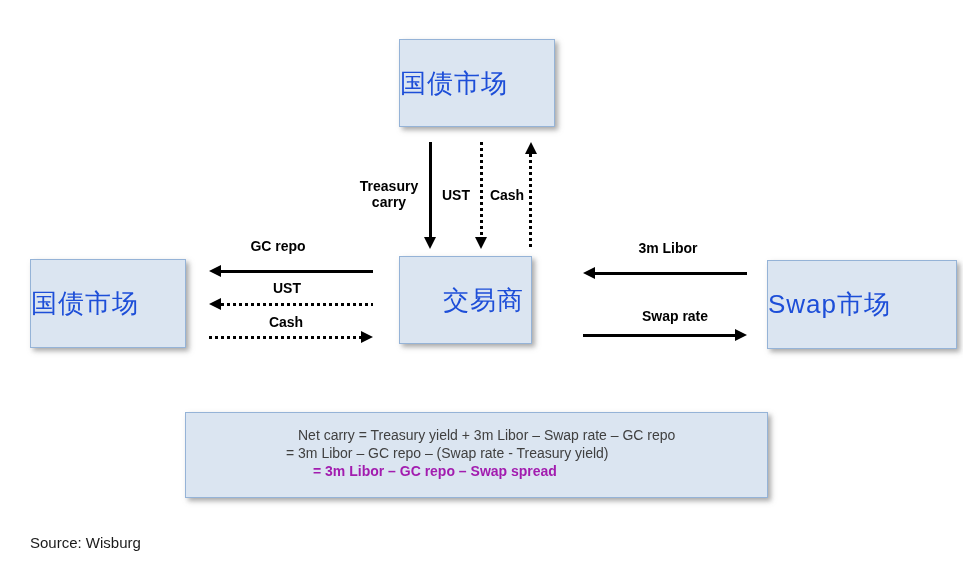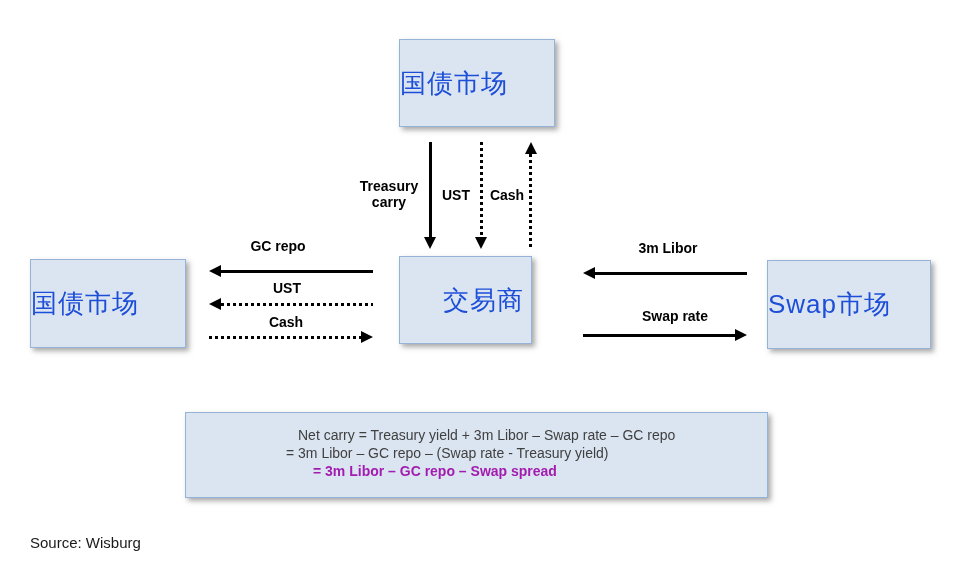--- a/index.html
+++ b/index.html
@@ -20,21 +20,21 @@
     display: flex;
     align-items: center;
     font-size: 26px;
     color: #1d4ed8;
     letter-spacing: 1px;
     box-sizing: border-box;
   }
   #node-treasury { left: 399px; top: 39px;  width: 156px; height: 88px; }
   #node-dealer   { left: 399px; top: 256px; width: 133px; height: 88px; padding-left: 43px; }
   #node-repo     { left: 30px;  top: 259px; width: 156px; height: 89px; }
-  #node-swap     { left: 767px; top: 260px; width: 164px; height: 89px; }
+  #node-swap     { left: 767px; top: 260px; width: 190px; height: 89px; }
 
   
   .lbl {
     position: absolute;
     font-weight: bold;
     font-size: 14px;
     color: #000000;
     white-space: nowrap;
     transform: translateX(-50%);
     line-height: 16px;

